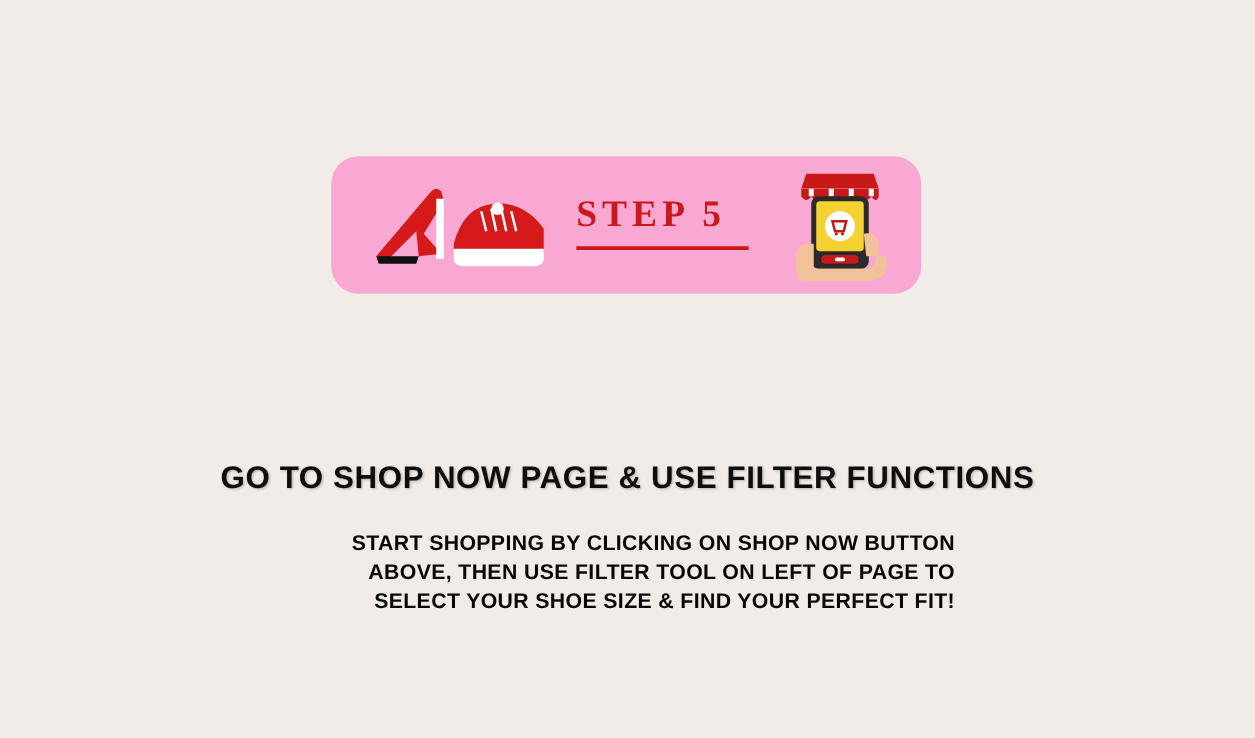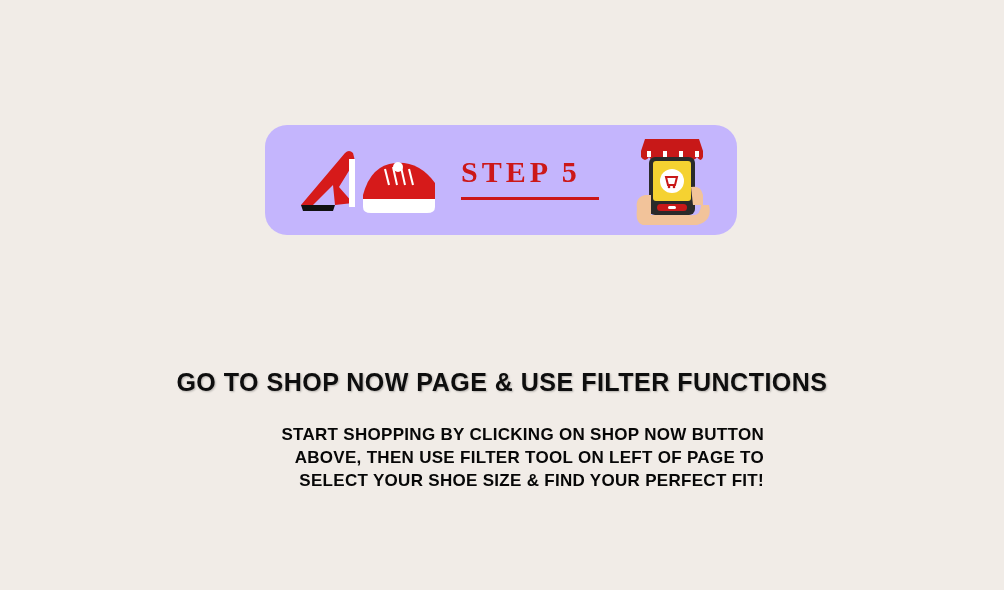--- a/index.html
+++ b/index.html
@@ -9,21 +9,21 @@
     background: #f1ece7;
     font-family: 'Arial Narrow', Arial, sans-serif;
     overflow: hidden;
   }
   .banner {
     position: absolute;
     left: 265px;
     top: 125px;
     width: 472px;
     height: 110px;
-    background: #c4b5fd;
+    background: #f9a8d4;
     border-radius: 22px;
     display: flex;
     align-items: center;
   }
   .shoes {
     position: absolute;
     left: 34px;
     top: 22px;
     width: 140px;
     height: 72px;

